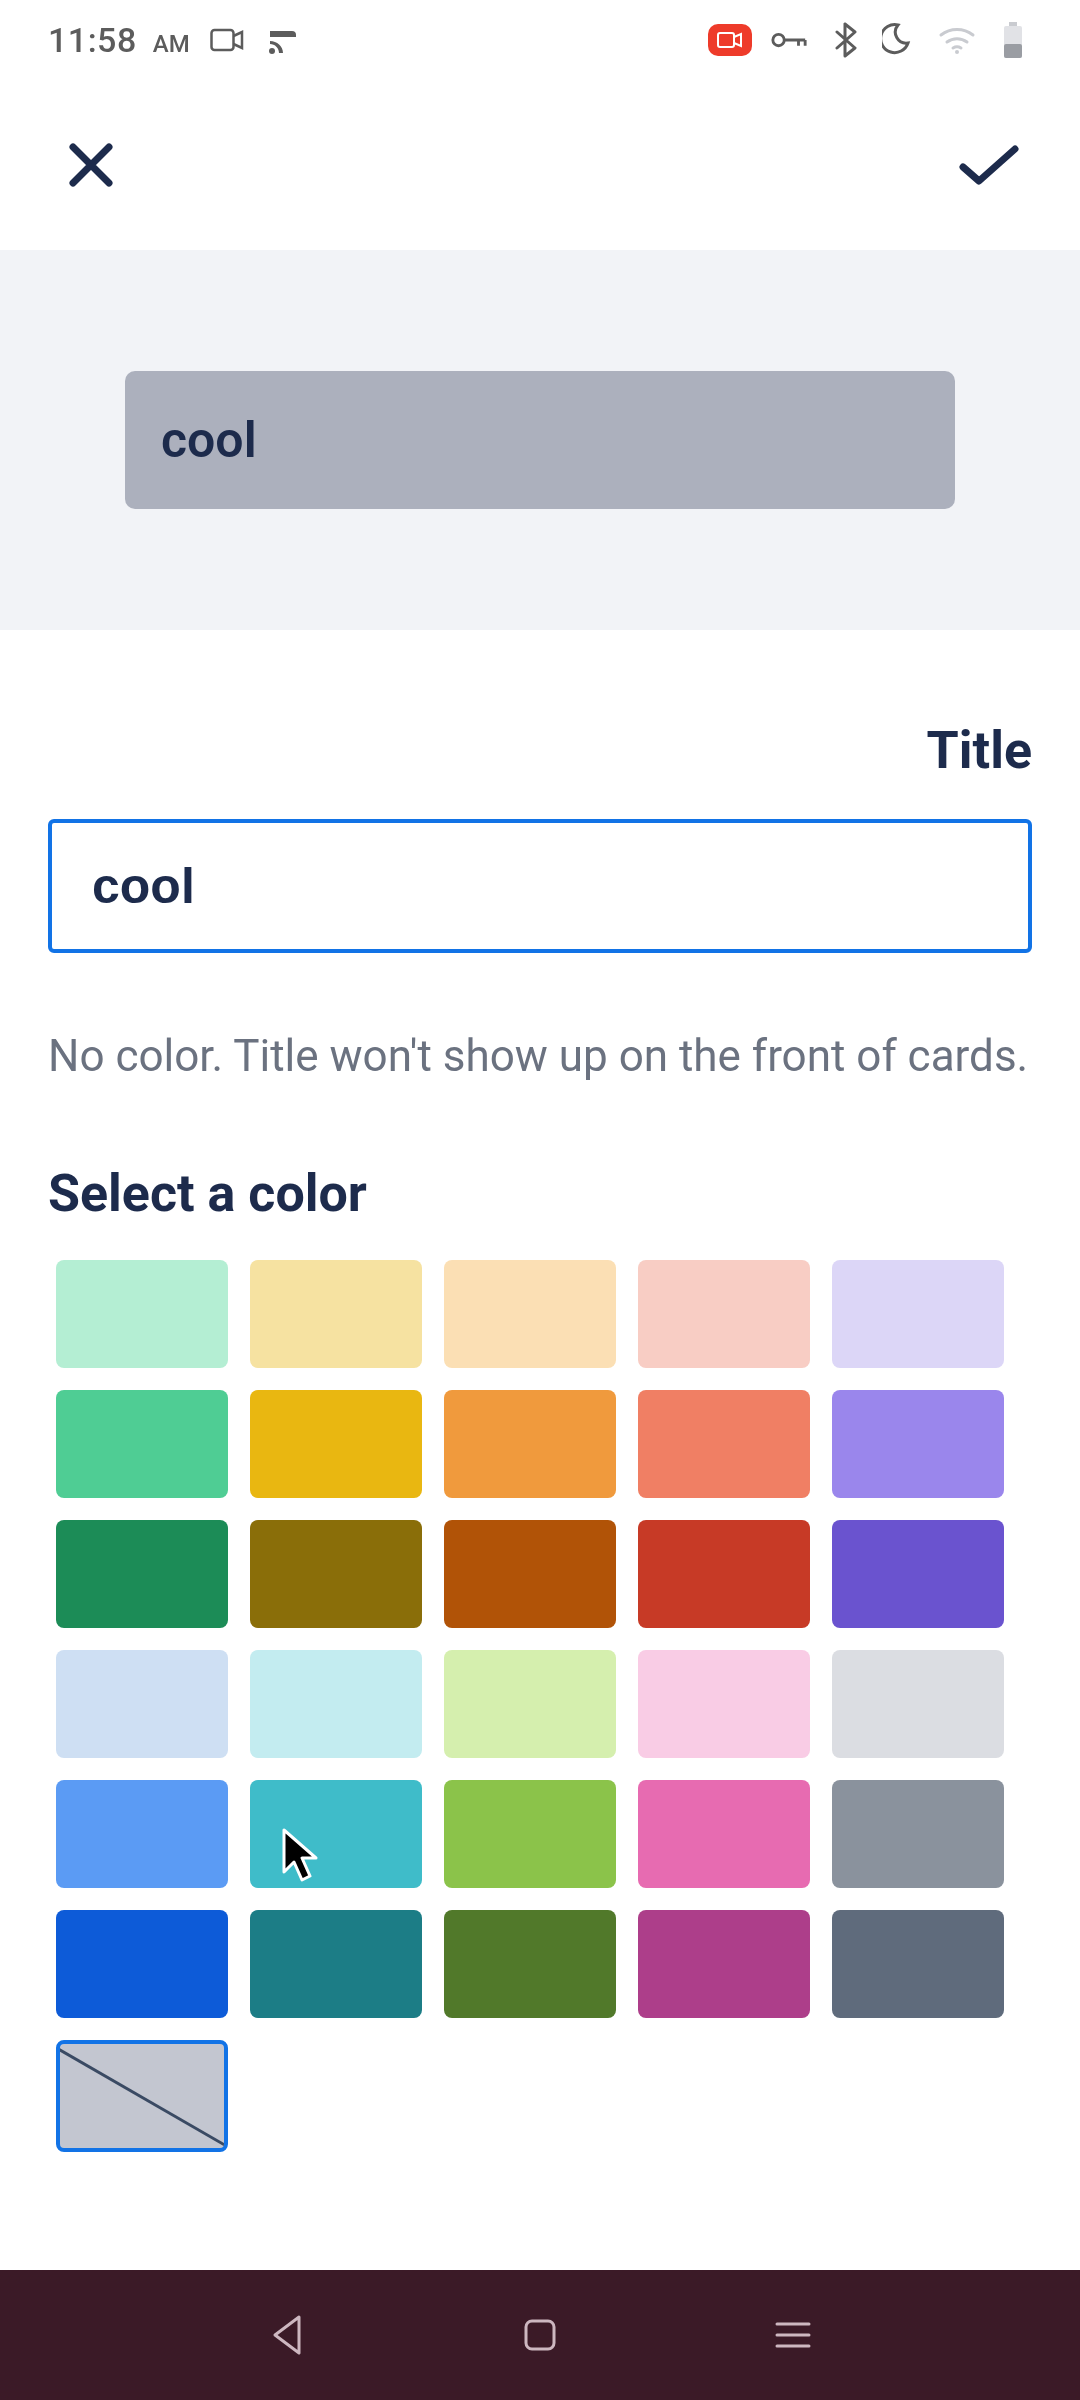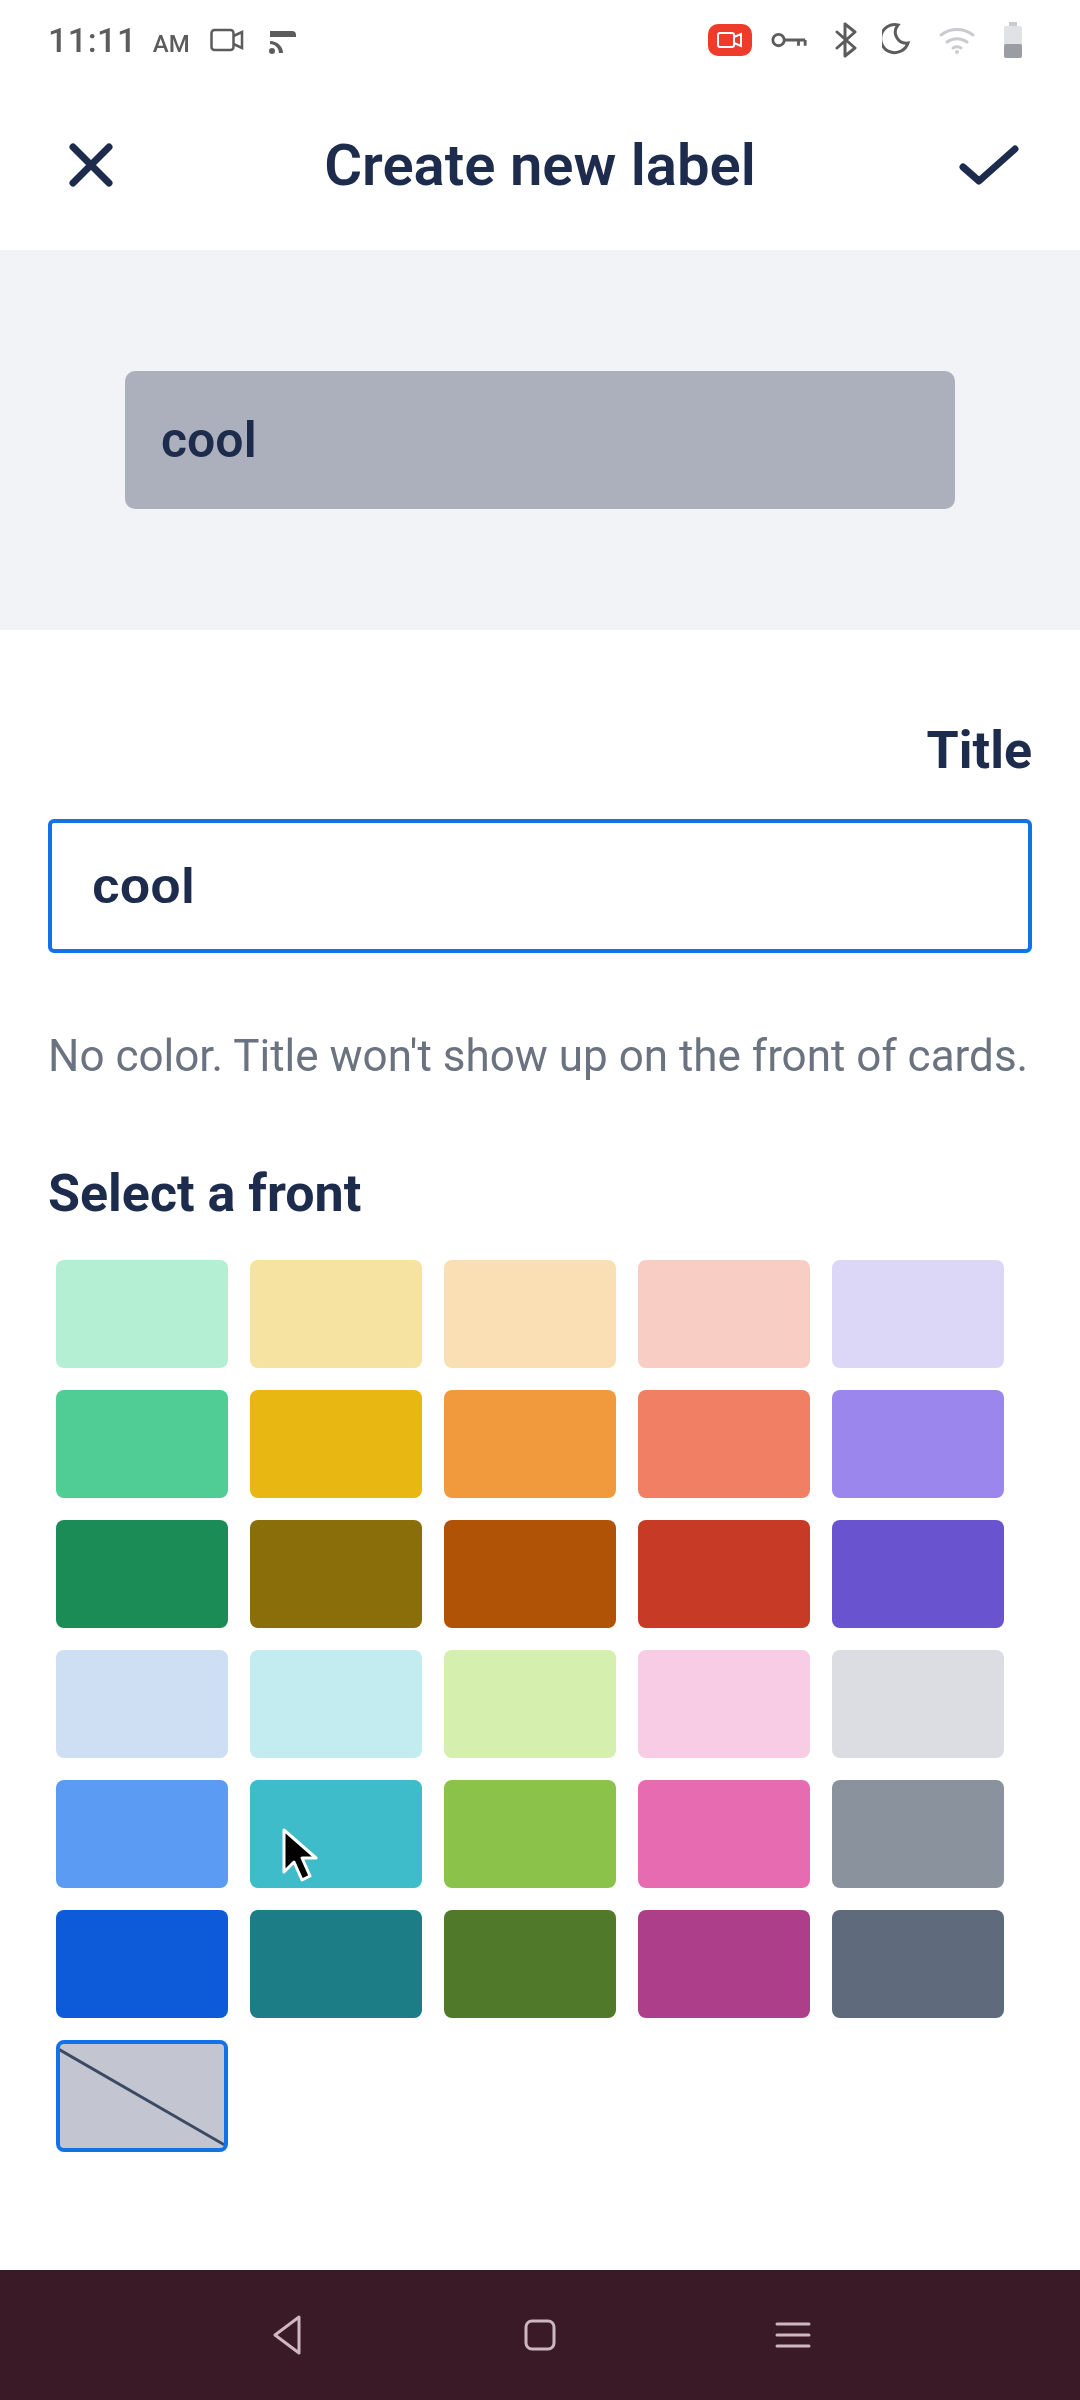--- a/index.html
+++ b/index.html
@@ -45,21 +45,21 @@
   .root { position:relative; width:1080px; height:2400px; }
 </style>
 </head>
 <body>
 
 <div class="root">
 
   <div class="status-bar">
     <div class="status-left">
       <span>
-        <span class="status-time">11:11</span><span class="status-ampm">AM</span>
+        <span class="status-time">11:58</span><span class="status-ampm">AM</span>
       </span>
       <span class="stat-icon">
         <svg width="34" height="26" viewBox="0 0 34 26" fill="none" stroke="#5c5c5c" stroke-width="2.5">
             <rect x="1.5" y="3" width="22" height="20" rx="3"></rect>
             <path d="M23.5 9 L32 5 V21 L23.5 17"></path>
           </svg>
       </span>
       <span class="stat-icon">
         <svg width="34" height="30" viewBox="0 0 34 30" fill="#5c5c5c">
             <path d="M4 6h22a4 4 0 0 1 4 4v2H4z"></path>
@@ -108,38 +108,37 @@
       </span>
     </div>
   </div>
 
   <div class="app-bar">
     <div class="icon-btn">
       <svg width="52" height="52" viewBox="0 0 52 52">
           <path d="M8 8 L44 44 M44 8 L8 44" stroke="#1d2b4c" stroke-width="7" stroke-linecap="round"></path>
         </svg>
     </div>
-    <div class="app-title">Create new label</div>
     <div class="icon-btn">
       <svg width="64" height="48" viewBox="0 0 64 48">
           <path d="M6 26 L22 40 L58 8" stroke="#1d2b4c" stroke-width="7" fill="none" stroke-linecap="round" stroke-linejoin="round"></path>
         </svg>
     </div>
   </div>
 
   <div class="preview-area">
     <div class="label-chip">cool</div>
   </div>
 
   <div class="content">
     <div class="field-label">Title</div>
     <input class="title-input" type="text" autofocus="" value="cool" style="">
     <div class="helper-text">No color. Title won't show up on the front of cards.</div>
 
-    <div class="section-label">Select a front</div>
+    <div class="section-label">Select a color</div>
 
     <div class="color-grid" id="color-grid">
         <div class="swatch" style="background: rgb(180, 238, 211);"></div>
         <div class="swatch" style="background: rgb(246, 226, 161);"></div>
         <div class="swatch" style="background: rgb(251, 223, 180);"></div>
         <div class="swatch" style="background: rgb(248, 205, 196);"></div>
         <div class="swatch" style="background: rgb(220, 214, 247);"></div>
         <div class="swatch" style="background: rgb(79, 205, 148);"></div>
         <div class="swatch" style="background: rgb(233, 183, 17);"></div>
         <div class="swatch" style="background: rgb(240, 154, 61);"></div>

